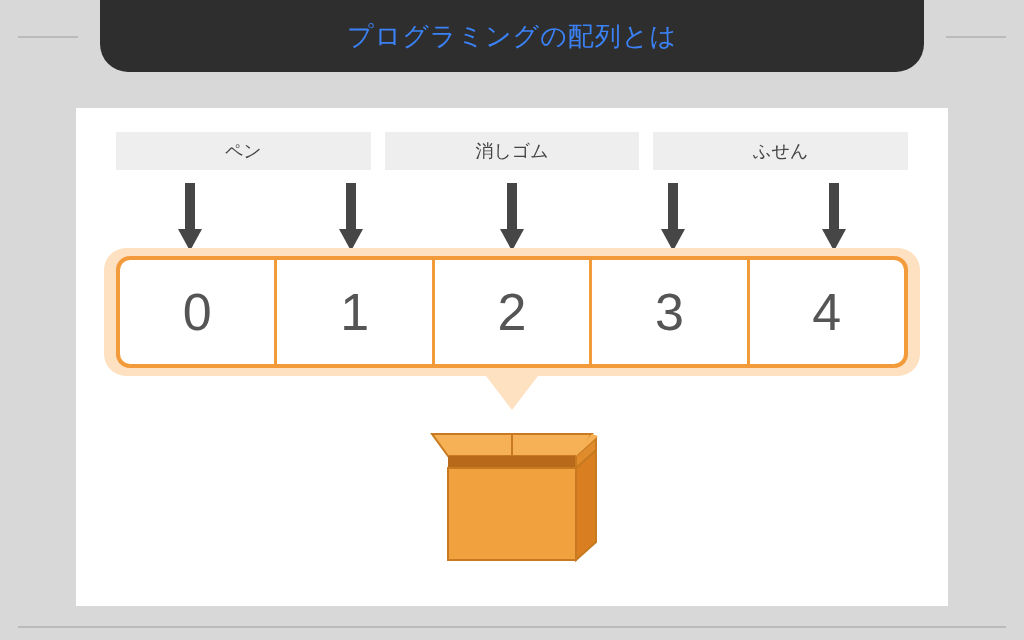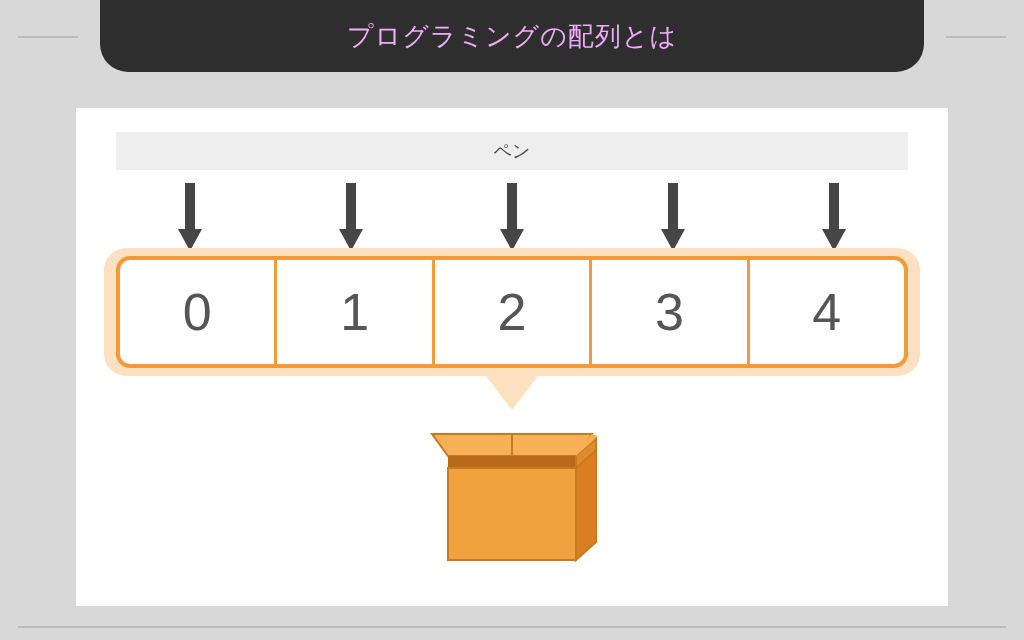--- a/index.html
+++ b/index.html
@@ -34,21 +34,21 @@
       left: 100px;
       right: 100px;
       height: 72px;
       background: #2e2e2e;
       border-radius: 0 0 28px 28px;
       display: flex;
       align-items: center;
       justify-content: center;
     }
     .title-text {
-      color: #f0abfc;
+      color: #3b82f6;
       font-size: 26px;
       font-weight: 300;
       letter-spacing: 1px;
     }
     .panel {
       position: absolute;
       top: 108px;
       left: 76px;
       right: 76px;
       bottom: 34px;
@@ -168,20 +168,22 @@
 <div class="top-divider-right"></div>
 
 <div class="title-bar">
   <div class="title-text">プログラミングの配列とは</div>
 </div>
 
 <div class="panel">
 
   <div class="items-row">
     <div class="item-chip">ペン</div>
+    <div class="item-chip">消しゴム</div>
+    <div class="item-chip">ふせん</div>
   </div>
 
   <div class="arrows-row">
     <div class="arrow-cell">
       <div class="arrow-down">
         <div class="arrow-shaft"></div>
           <div class="arrow-head"></div>
       </div>
     </div>
     <div class="arrow-cell">

